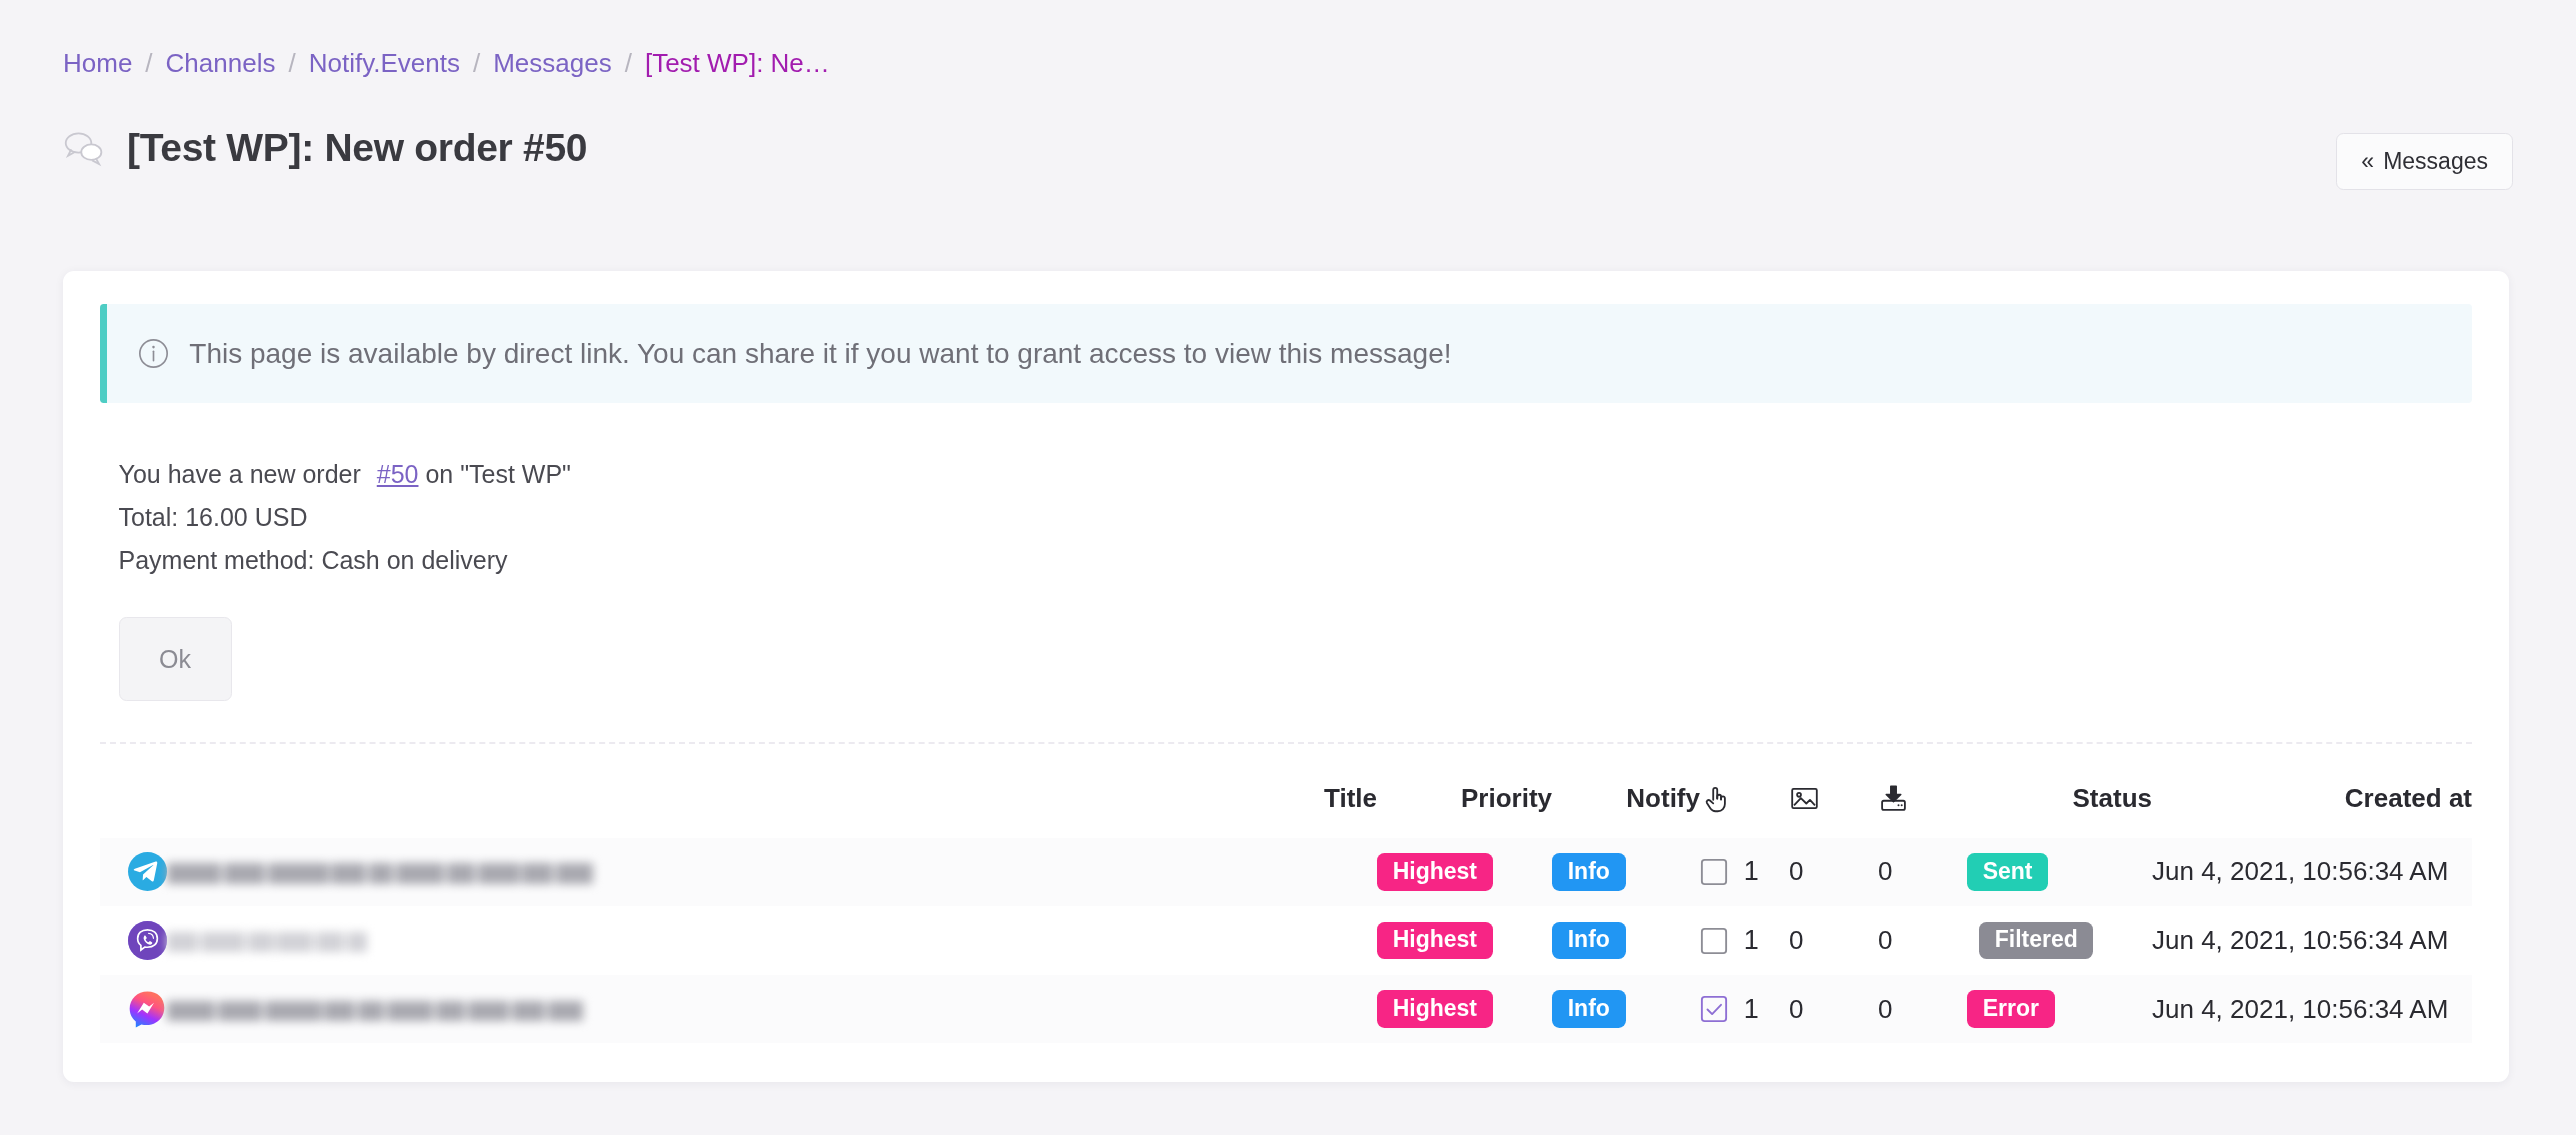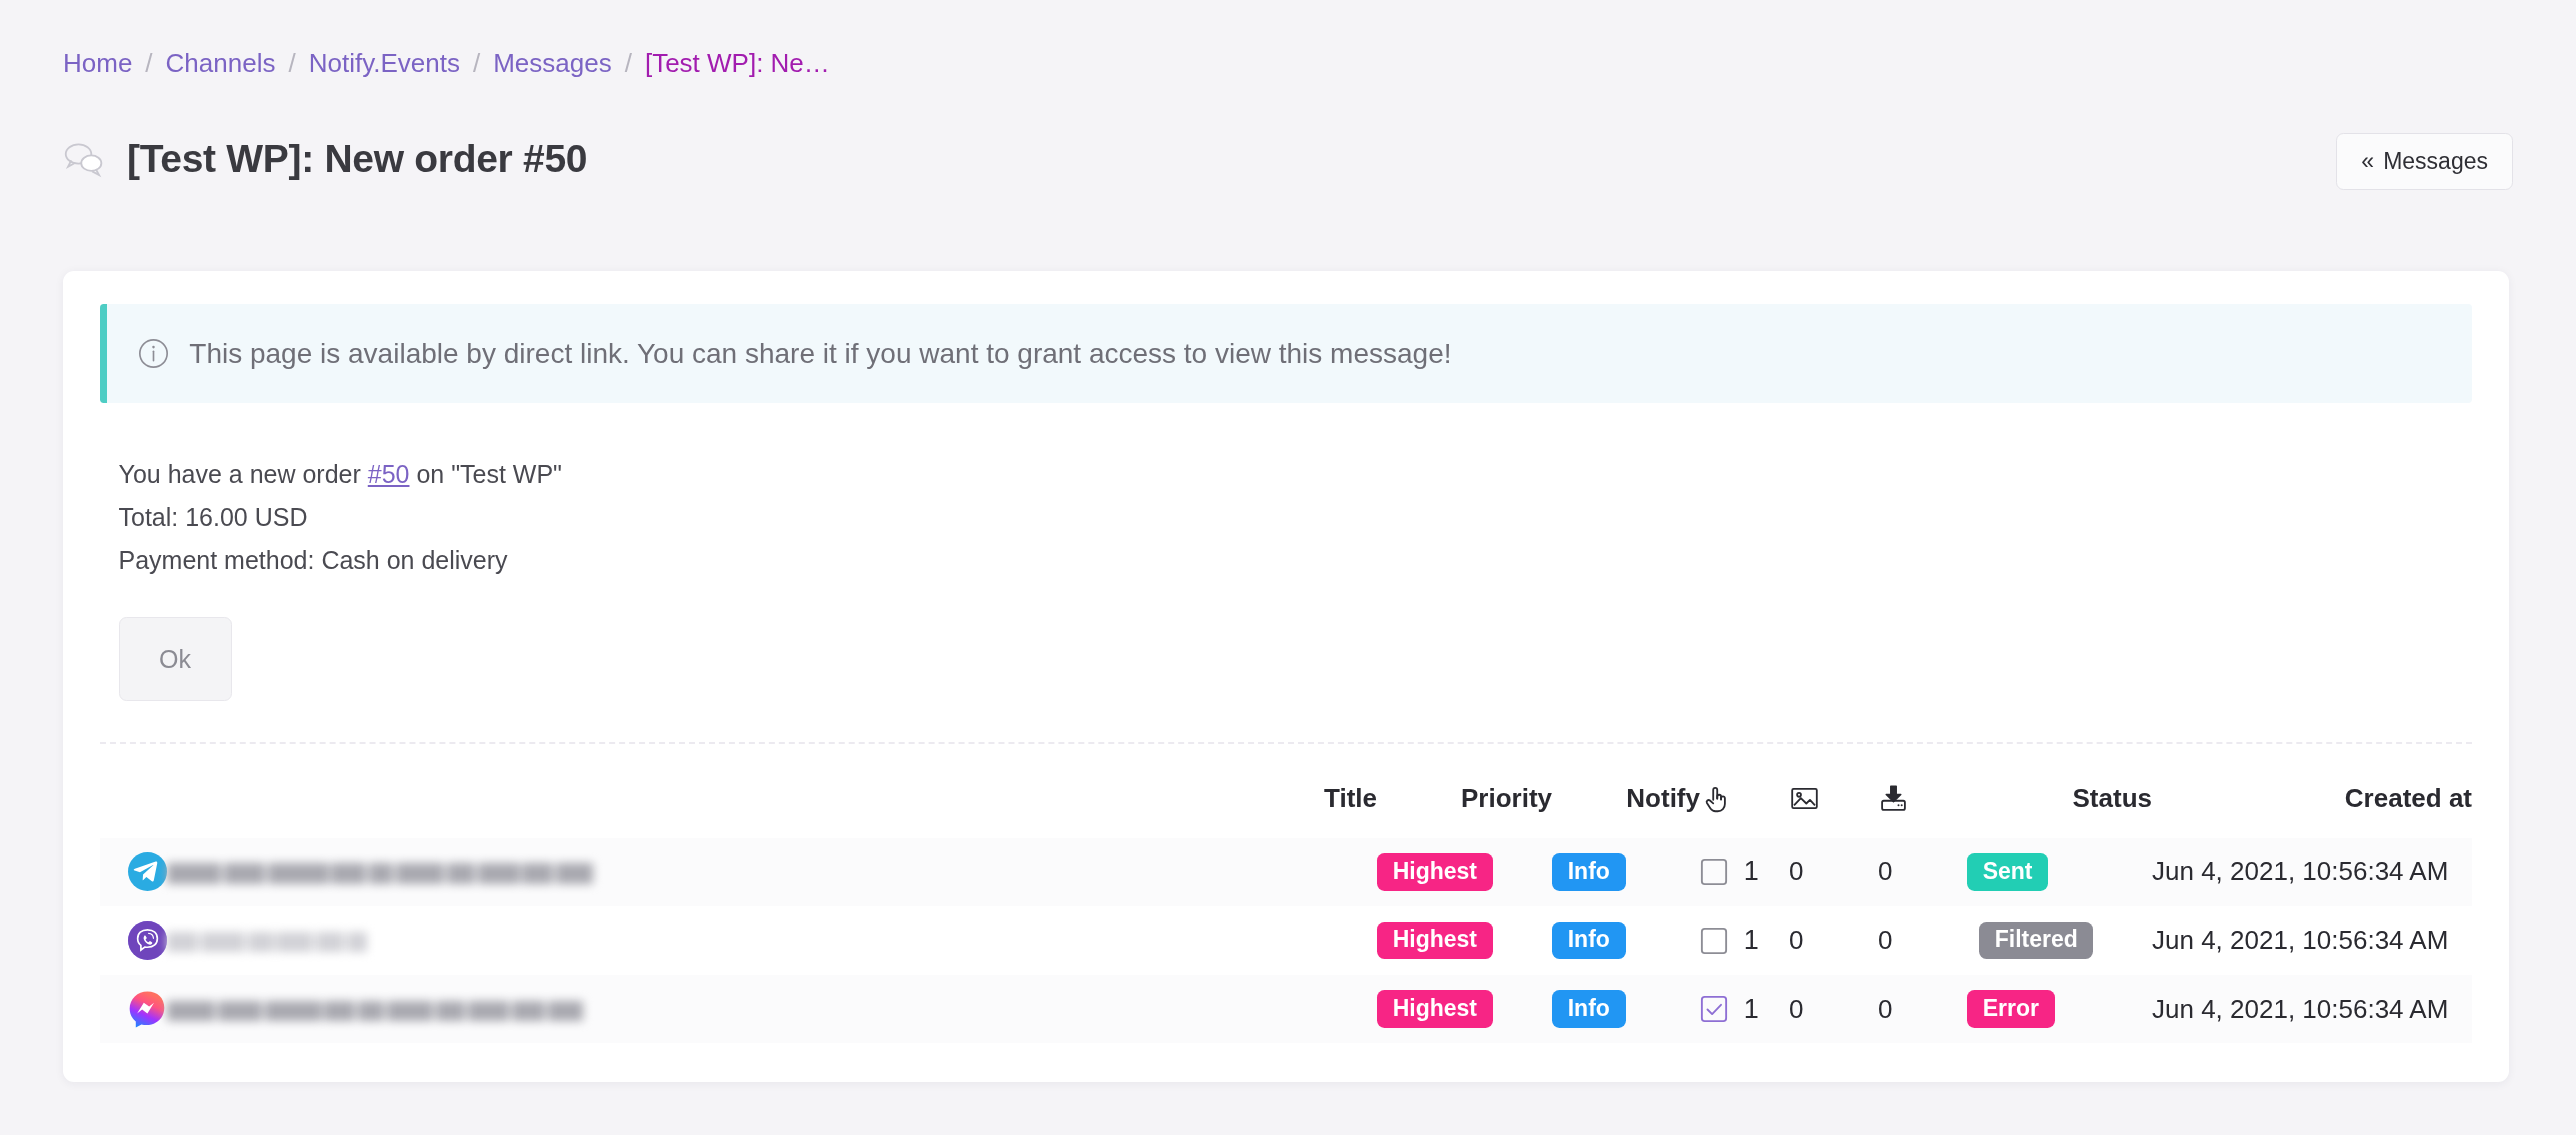--- a/index.html
+++ b/index.html
@@ -25,21 +25,21 @@
   .crumb-link { color: #7b63c4; text-decoration: none; white-space: nowrap; }
   .crumb-current { color: #a21caf; white-space: nowrap; }
   .crumb-sep { color: #b7b5bf; margin: 0 13px; }
 
   
   .page-head {
     position: absolute;
     left: 63px; top: 126px;
     right: 63px;
     height: 66px;
-    display: flex; align-items: center;
+    display: flex; align-items: flex-start;
   }
   .title-wrap { display: flex; align-items: center; gap: 22px; }
   .chat-icon { width: 42px; height: 37px; display: block; flex: none; }
   .page-title {
     font-size: 39px;
     font-weight: bold;
     color: #3a3a40;
     letter-spacing: -0.3px;
     white-space: nowrap;
   }
@@ -82,21 +82,21 @@
   .info-icon { width: 31px; height: 31px; flex: none; display: block; }
   .alert-text { font-size: 28px; color: #6f6f77; line-height: 33px; }
 
   
   .msg-body {
     padding-left: 18.5px;
     font-size: 25px;
     line-height: 43px;
     color: #4a4a51;
   }
-  .msg-link { color: #7b63c4; text-decoration: underline; }
+  .msg-link { color: #7b63c4; text-decoration: underline; margin-left: 9px; }
 
   .ok-btn {
     margin: 35px 0 0 18.5px;
     width: 113px; height: 84px;
     background: #f4f4f6;
     border: 0.9px solid #e8e7ec;
     border-radius: 7.4px;
     font-size: 25px;
     color: #8b8b93;
     cursor: pointer;

